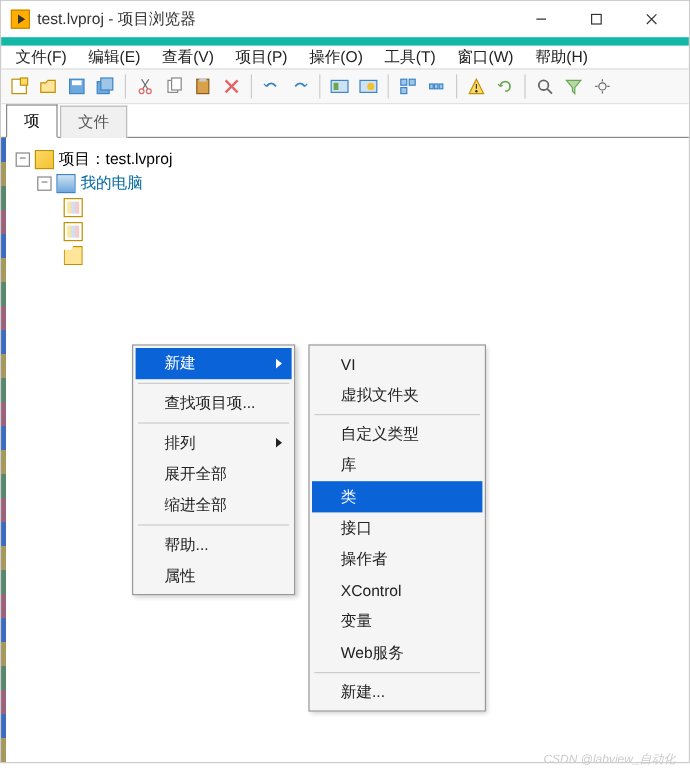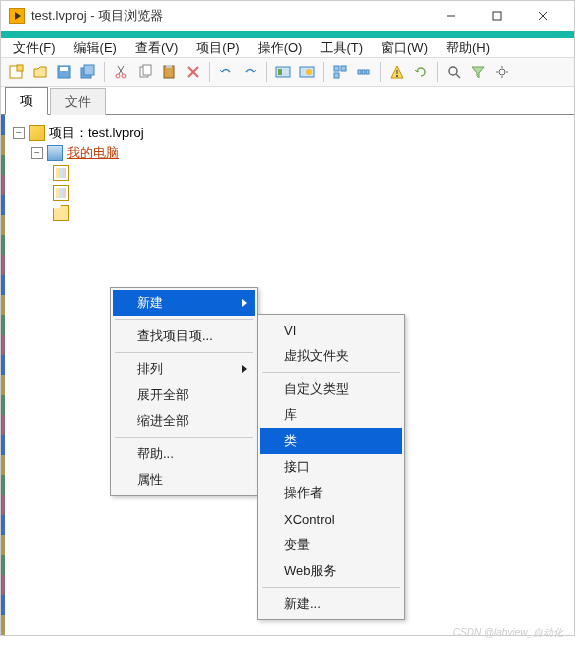--- a/index.html
+++ b/index.html
@@ -20,29 +20,29 @@
 .tabbar { height: 28px; display: flex; align-items: flex-end; border-bottom: 1px solid #888; padding-left: 4px; background: #fff; }
 .tab { padding: 4px 14px; border: 1px solid #888; border-bottom: none; background: #fff; margin-right: 2px; position: relative; }
 .tab.inactive { background: #f0f0f0; color: #555; border-color: #bbb; top: 1px; }
 .tab.active { background: #fff; top: 1px; z-index: 2; border-bottom: 1px solid #fff; }
 .tree-area { padding: 8px 4px; height: 520px; position: relative; border-left: 4px solid #3b5998; }
 .sidebar-stripe { position: absolute; left: -4px; top: 0; bottom: 0; width: 4px; background: repeating-linear-gradient(180deg, #3b78d8 0 20px, #f1c232 20px 40px, #6aa84f 40px 60px, #e06666 60px 80px); opacity: .6; }
 .tree-row { display: flex; align-items: center; height: 20px; padding-left: 4px; }
 .expander { width: 12px; height: 12px; border: 1px solid #888; display: inline-flex; align-items: center; justify-content: center; font-size: 10px; line-height: 1; margin-right: 4px; color: #555; background: #fff; }
 .node-icon { width: 16px; height: 16px; margin-right: 4px; display: inline-flex; align-items: center; justify-content: center; }
 .indent { display: inline-block; }
-.tree-label.sel { background: #fff; color: #c2410c; text-decoration: underline; }
+.tree-label.sel { background: #fff; color: #0369a1; }
 .ctx-menu { position: absolute; background: #f5f5f5; border: 1px solid #999; box-shadow: 2px 2px 4px rgba(0,0,0,.2); padding: 2px; }
 .ctx-item { height: 26px; display: flex; align-items: center; padding: 0 28px 0 24px; color: #222; white-space: nowrap; position: relative; }
 .ctx-item.highlight { background: #0a64d8; color: #fff; }
 .ctx-sep { height: 1px; background: #ccc; margin: 3px 2px; }
 .ctx-arrow { position: absolute; right: 8px; }
 .ctx-arrow::after { content: ""; border-left: 5px solid currentColor; border-top: 4px solid transparent; border-bottom: 4px solid transparent; display: block; }
-#menu1 { left: 105px; top: 172px; width: 148px; }
-#menu2 { left: 252px; top: 172px; width: 148px; margin-top: 27px; }
+#menu1 { left: 105px; top: 172px; width: 136px; }
+#menu2 { left: 252px; top: 172px; width: 148px; }
 .watermark { position: absolute; right: 12px; bottom: 8px; color: #ccc; font-size: 10px; font-style: italic; }
 .proj-ico { background: linear-gradient(135deg, #ffd966, #f1c232); border: 1px solid #bf9000; }
 .pc-ico { background: linear-gradient(#cfe2f3, #6fa8dc); border: 1px solid #3d85c6; }
 .vi-ico { background: #fff; border: 1px solid #bf9000; position: relative; }
 .vi-ico::after { content: ""; position: absolute; inset: 2px; background: linear-gradient(90deg, #ffe599 33%, #cfe2f3 33% 66%, #f4cccc 66%); }
 .folder-ico { background: #ffe599; border: 1px solid #bf9000; clip-path: polygon(0 20%, 40% 20%, 50% 0, 100% 0, 100% 100%, 0 100%); }
 </style>
 </head>
 <body>
 

